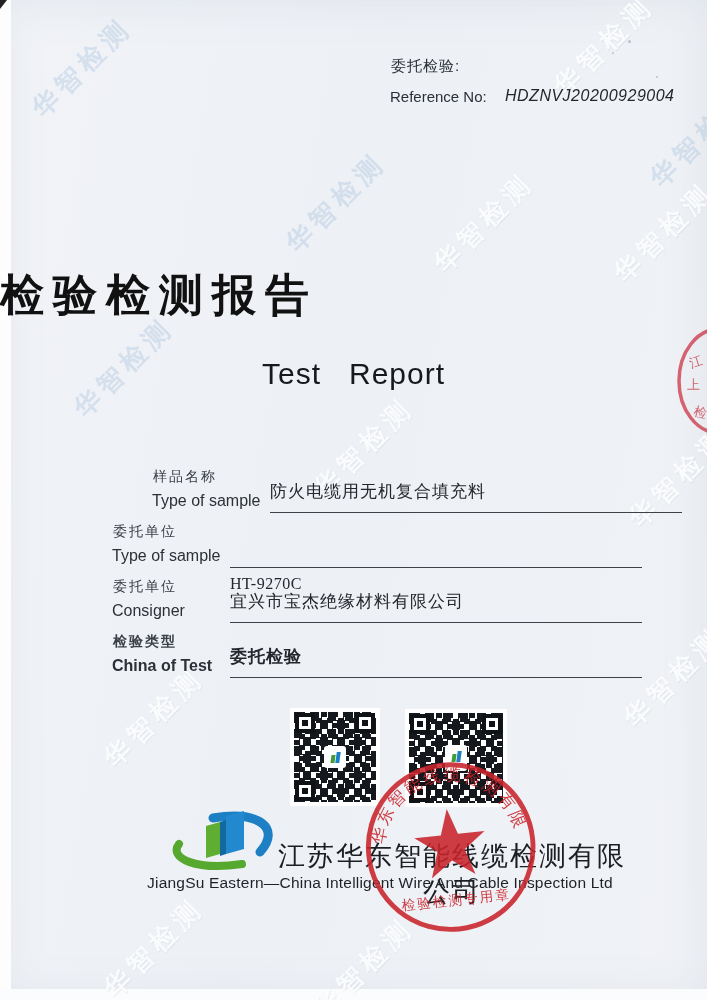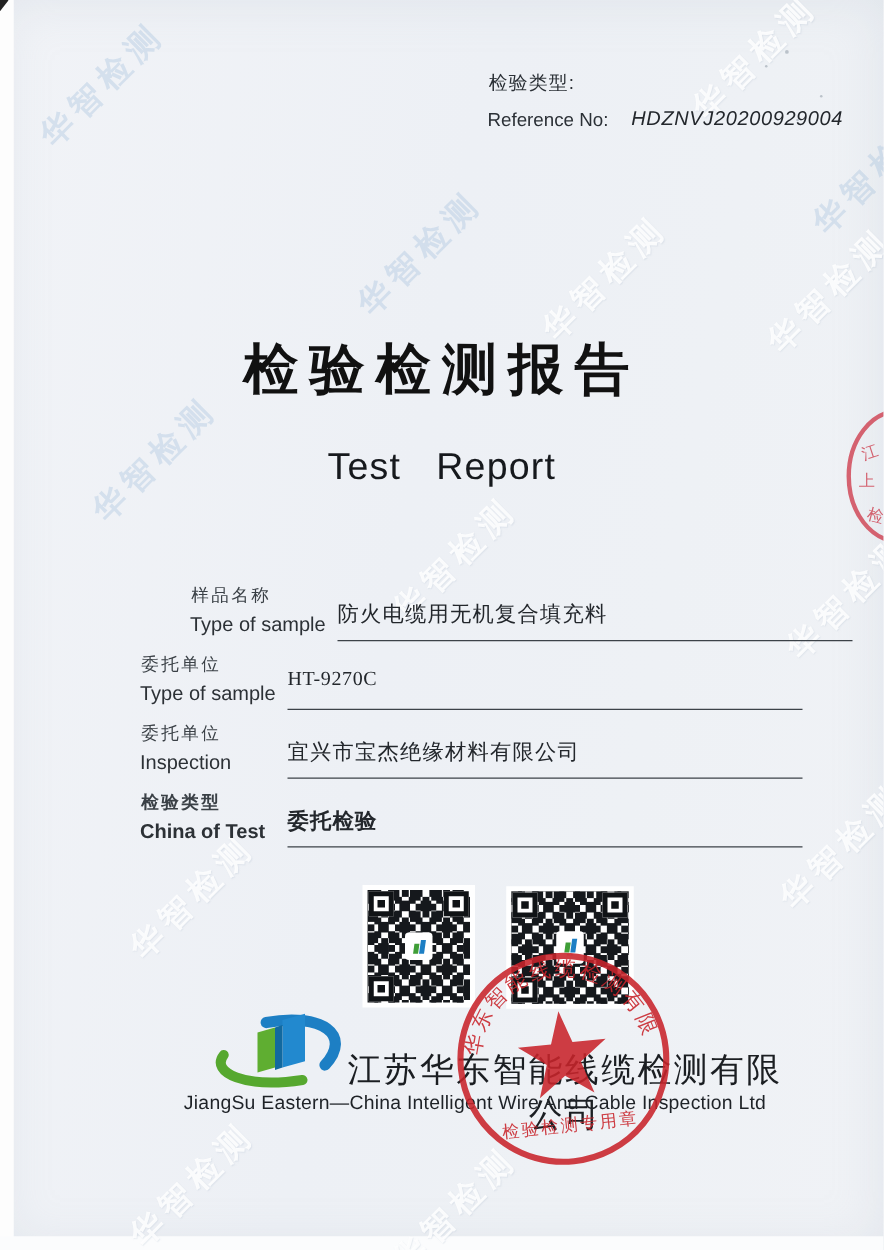--- a/index.html
+++ b/index.html
@@ -21,21 +21,21 @@
       font-weight:700;pointer-events:none;white-space:nowrap;}
   .wm.blue{color:rgba(148,182,216,.30);}
   .wm.white{color:rgba(255,255,255,.85);text-shadow:0 1px 1px rgba(190,200,215,.35);}
 
   
   .ref-label-cn{position:absolute;left:391px;top:57px;font-size:15px;color:#2b3036;letter-spacing:1px;}
   .ref-label-en{position:absolute;left:390px;top:88px;font-size:15px;color:#2b3036;text-align:right;}
   .ref-value{position:absolute;left:505px;top:87px;font-size:16px;color:#23272c;letter-spacing:.5px;font-style:italic;}
 
   
-  .title-cn{position:absolute;left:0;top:266px;width:100%;text-align:center;
+  .title-cn{position:absolute;left:0;top:266px;width:100%;text-align:left;
     font-family:"Liberation Serif",serif;font-weight:700;font-size:44px;letter-spacing:9px;color:#111;}
   .title-en{position:absolute;left:0;top:357px;width:100%;text-align:center;
     font-weight:400;font-size:30px;color:#16191d;white-space:pre;letter-spacing:1px;}
 
   
   .row{position:absolute;left:0;width:707px;height:56px;}
   .row .lab-cn{position:absolute;left:113px;top:0;font-size:14px;color:#3a4046;letter-spacing:2px;}
   .row .lab-en{position:absolute;left:112px;top:24px;font-size:16px;color:#2c3136;}
   .row .line{position:absolute;left:230px;top:44px;width:412px;border-bottom:1.5px solid #3c4248;}
   .row .val{position:absolute;left:230px;top:12px;width:412px;text-align:left;
@@ -89,42 +89,42 @@
   <div class="wm blue" style="left:60px;top:350px;">华智检测</div>
   <div class="wm white" style="left:600px;top:215px;">华智检测</div>
   <div class="wm white" style="left:615px;top:460px;">华智检测</div>
   <div class="wm white" style="left:300px;top:430px;">华智检测</div>
   <div class="wm white" style="left:90px;top:700px;">华智检测</div>
   <div class="wm white" style="left:610px;top:660px;">华智检测</div>
   <div class="wm white" style="left:300px;top:950px;">华智检测</div>
   <div class="wm white" style="left:90px;top:930px;">华智检测</div>
   <div class="wm blue" style="left:636px;top:120px;">华智检测</div>
 
-  <div class="ref-label-cn">检验类型:</div>
+  <div class="ref-label-cn">委托检验:</div>
   <div class="ref-label-en">Reference No:</div>
   <div class="ref-value">HDZNVJ20200929004</div>
 
   <div class="title-cn">检验检测报告</div>
   <div class="title-en">Test   Report</div>
 
   <div class="row" style="top:468px;margin-left:40px;">
     <span class="lab-cn">样品名称</span>
     <span class="lab-en">Type of sample</span>
     <span class="val">防火电缆用无机复合填充料</span>
     <span class="line"></span>
   </div>
   <div class="row" style="top:523px;">
     <span class="lab-cn">委托单位</span>
     <span class="lab-en">Type of sample</span>
-    <span class="val" style="font-size:16px;letter-spacing:.5px;">HT-9270C</span>
+    <span class="val" style="font-size:16px;letter-spacing:.5px;margin-top:40px;">HT-9270C</span>
     <span class="line"></span>
   </div>
   <div class="row" style="top:578px;">
     <span class="lab-cn">委托单位</span>
-    <span class="lab-en">Inspection</span>
+    <span class="lab-en">Consigner</span>
     <span class="val">宜兴市宝杰绝缘材料有限公司</span>
     <span class="line"></span>
   </div>
   <div class="row" style="top:633px;font-weight:bold;">
     <span class="lab-cn">检验类型</span>
     <span class="lab-en">China of Test</span>
     <span class="val">委托检验</span>
     <span class="line"></span>
   </div>
 

